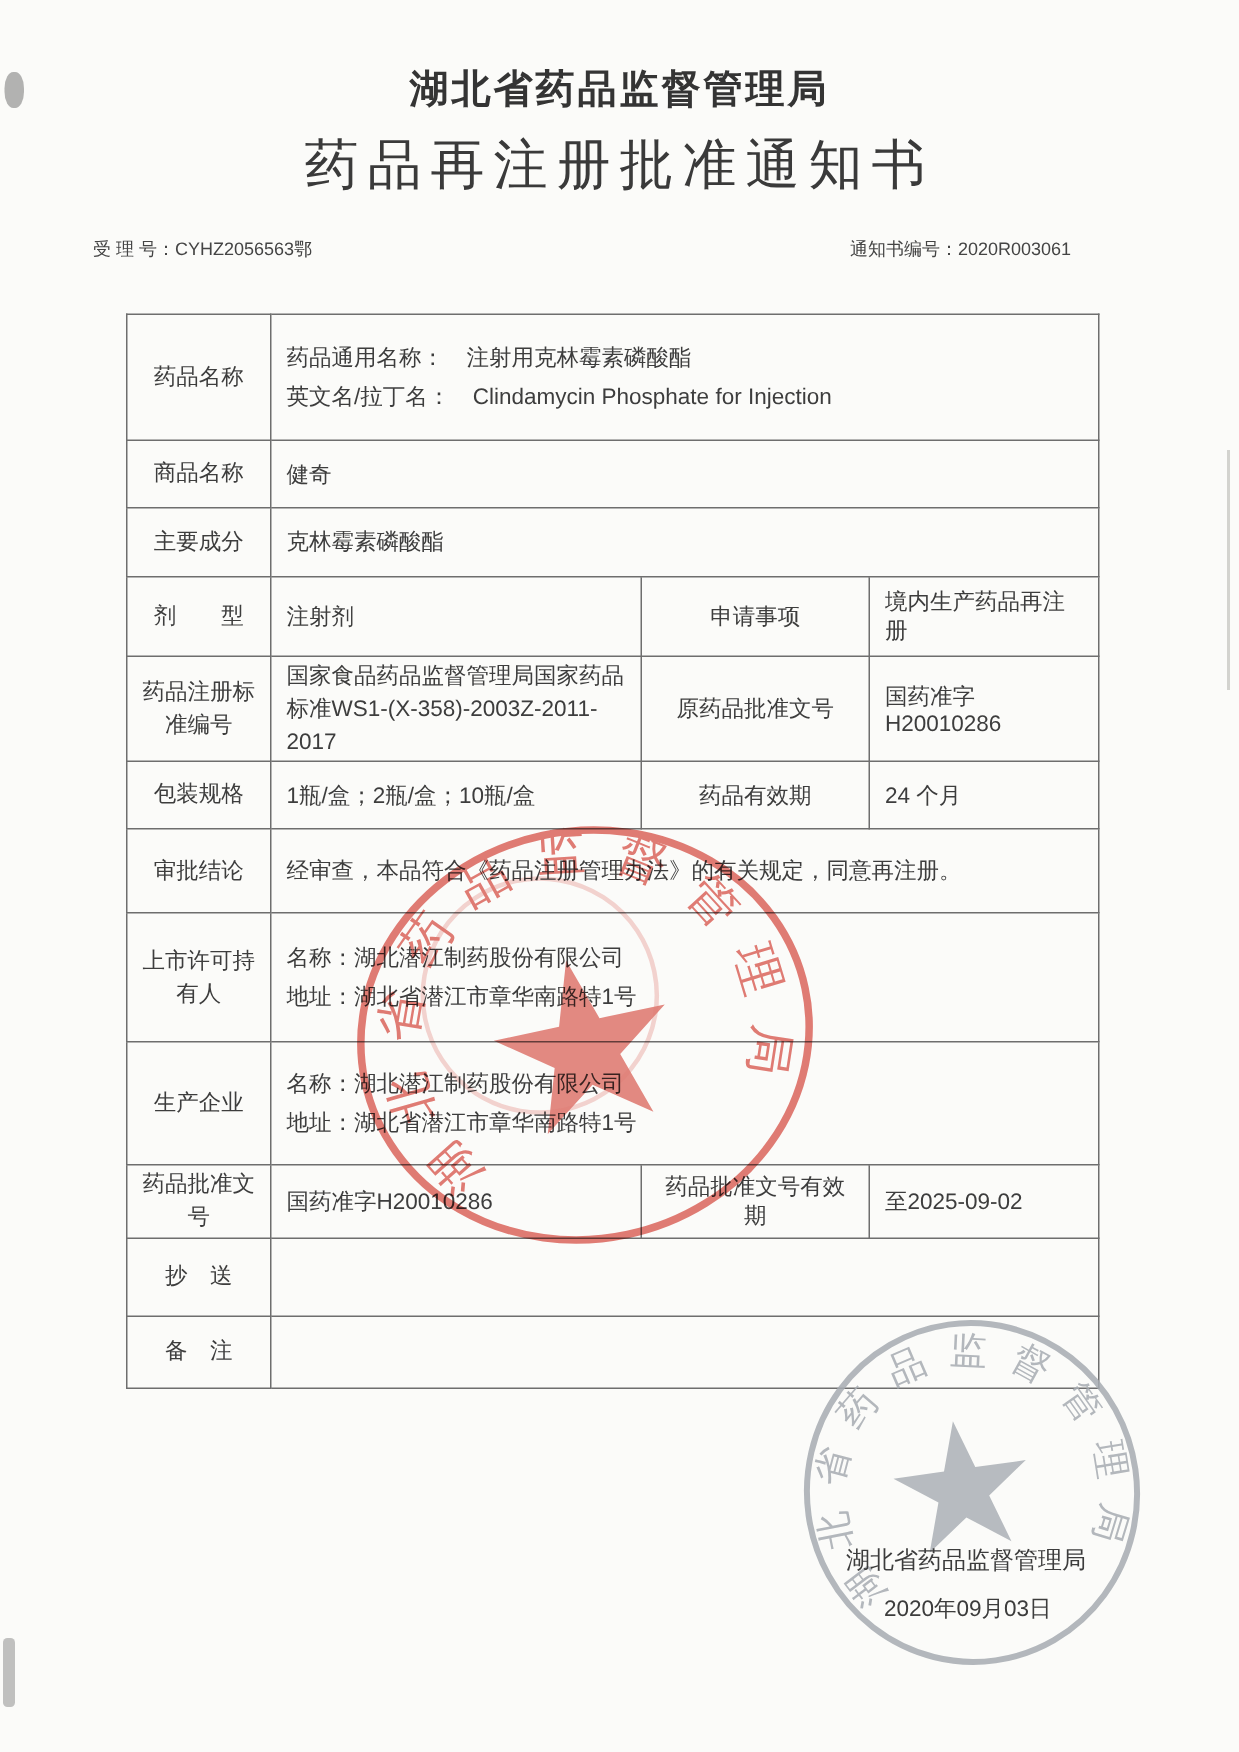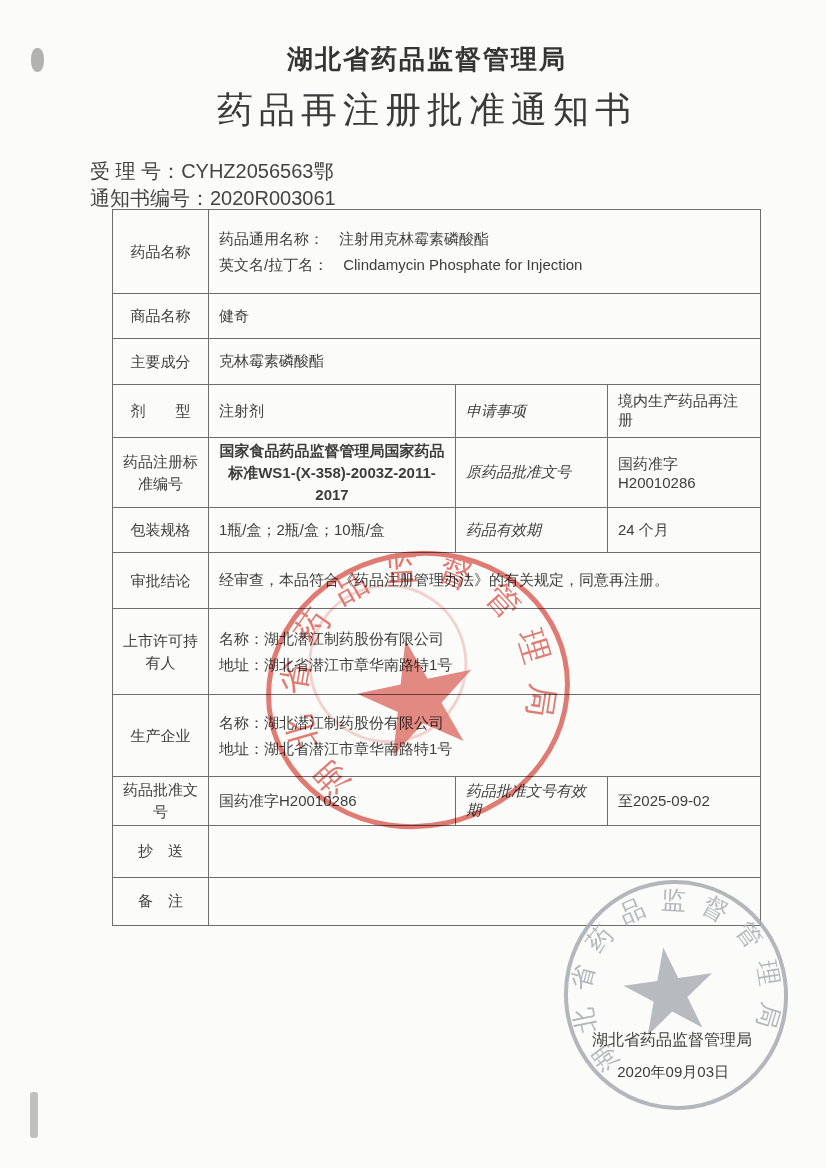--- a/index.html
+++ b/index.html
@@ -2,55 +2,55 @@
 <html><head>
 <meta charset="utf-8">
 <style>
   html,body{margin:0;padding:0;}
   body{
     width:826px;height:1168px;position:relative;overflow:hidden;
     background:#fbfbf9;
     font-family:"Liberation Sans", sans-serif;
     color:#3d3d3d;
   }
-  .page{position:absolute;inset:0;margin-left:28px;}
+  .page{position:absolute;inset:0;}
 
   
   .org-title{
     position:absolute;top:42px;left:0;right:0;text-align:center;
     font-size:26px;font-weight:bold;letter-spacing:2px;color:#343434;
   }
   .doc-title{
     position:absolute;top:86px;left:0;right:0;text-align:center;
     font-family:Liberation Mono, monospace;
     font-size:36px;letter-spacing:6px;color:#3a3a3a;
   }
   .meta-row{
     position:absolute;top:158px;left:62px;width:652px;
     display:flex;justify-content:space-between;
-    font-size:20px;color:#444;flex-direction:column;
+    font-size:12px;color:#444;
   }
   .meta-item{white-space:nowrap;}
 
   
   table.doc{
     position:absolute;left:84px;top:209px;width:648px;
     border-collapse:collapse;table-layout:fixed;
     font-size:15px;color:#3d3d3d;
   }
   table.doc td{
     border:1px solid #6e6e6e;
     padding:2px 10px;vertical-align:middle;
     overflow:hidden;
   }
   td.lab{text-align:center;padding:2px 5px;line-height:1.45;}
-  td.hdr{text-align:left;padding:2px 6px;font-style:italic;}
+  td.hdr{text-align:center;padding:2px 6px;}
   td.val{text-align:left;}
   .two-line div{margin:7px 0;line-height:1.3;}
-  .std-no{text-align:center;padding:2px 4px;line-height:1.45;font-weight:bold;}
+  .std-no{text-align:left;padding:2px 4px;line-height:1.45;}
 
   
   .r1{height:84px}.r2{height:45px}.r3{height:46px}.r4{height:53px}
   .r5{height:50px}.r6{height:54px}.r7{height:45px}.r8{height:56px}
   .r9{height:86px}.r10{height:82px}.r11{height:48px}.r12{height:51px}
   .r13{height:52px}.r14{height:48px}
 
   
   .stamp{position:absolute;pointer-events:none;}
   .stamp-red{left:218px;top:518px;width:344px;height:344px;opacity:.82;mix-blend-mode:multiply;}

